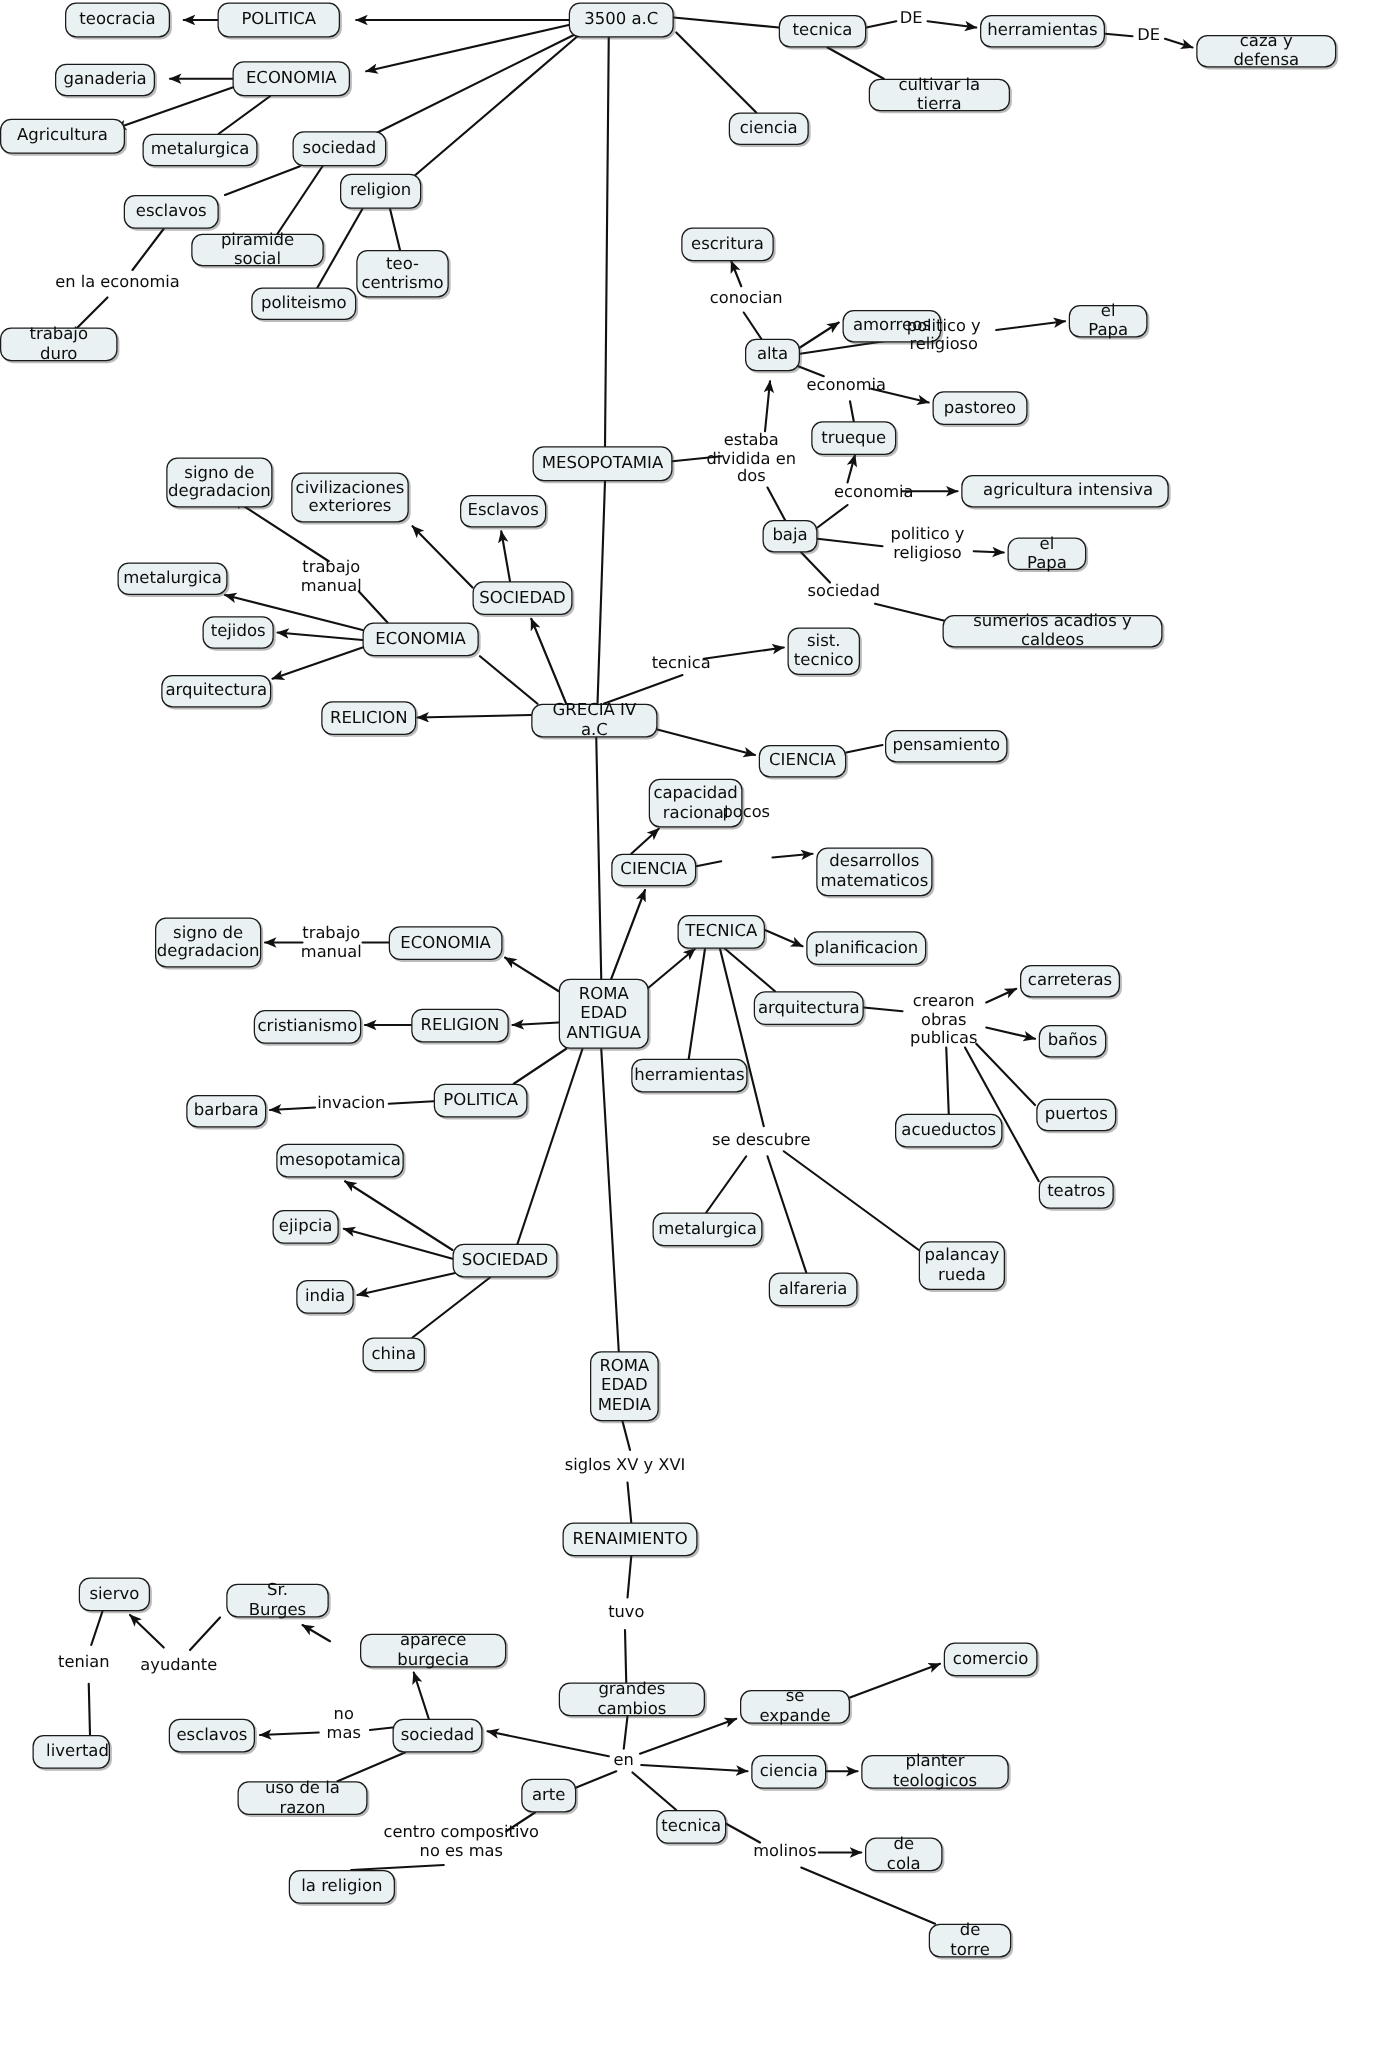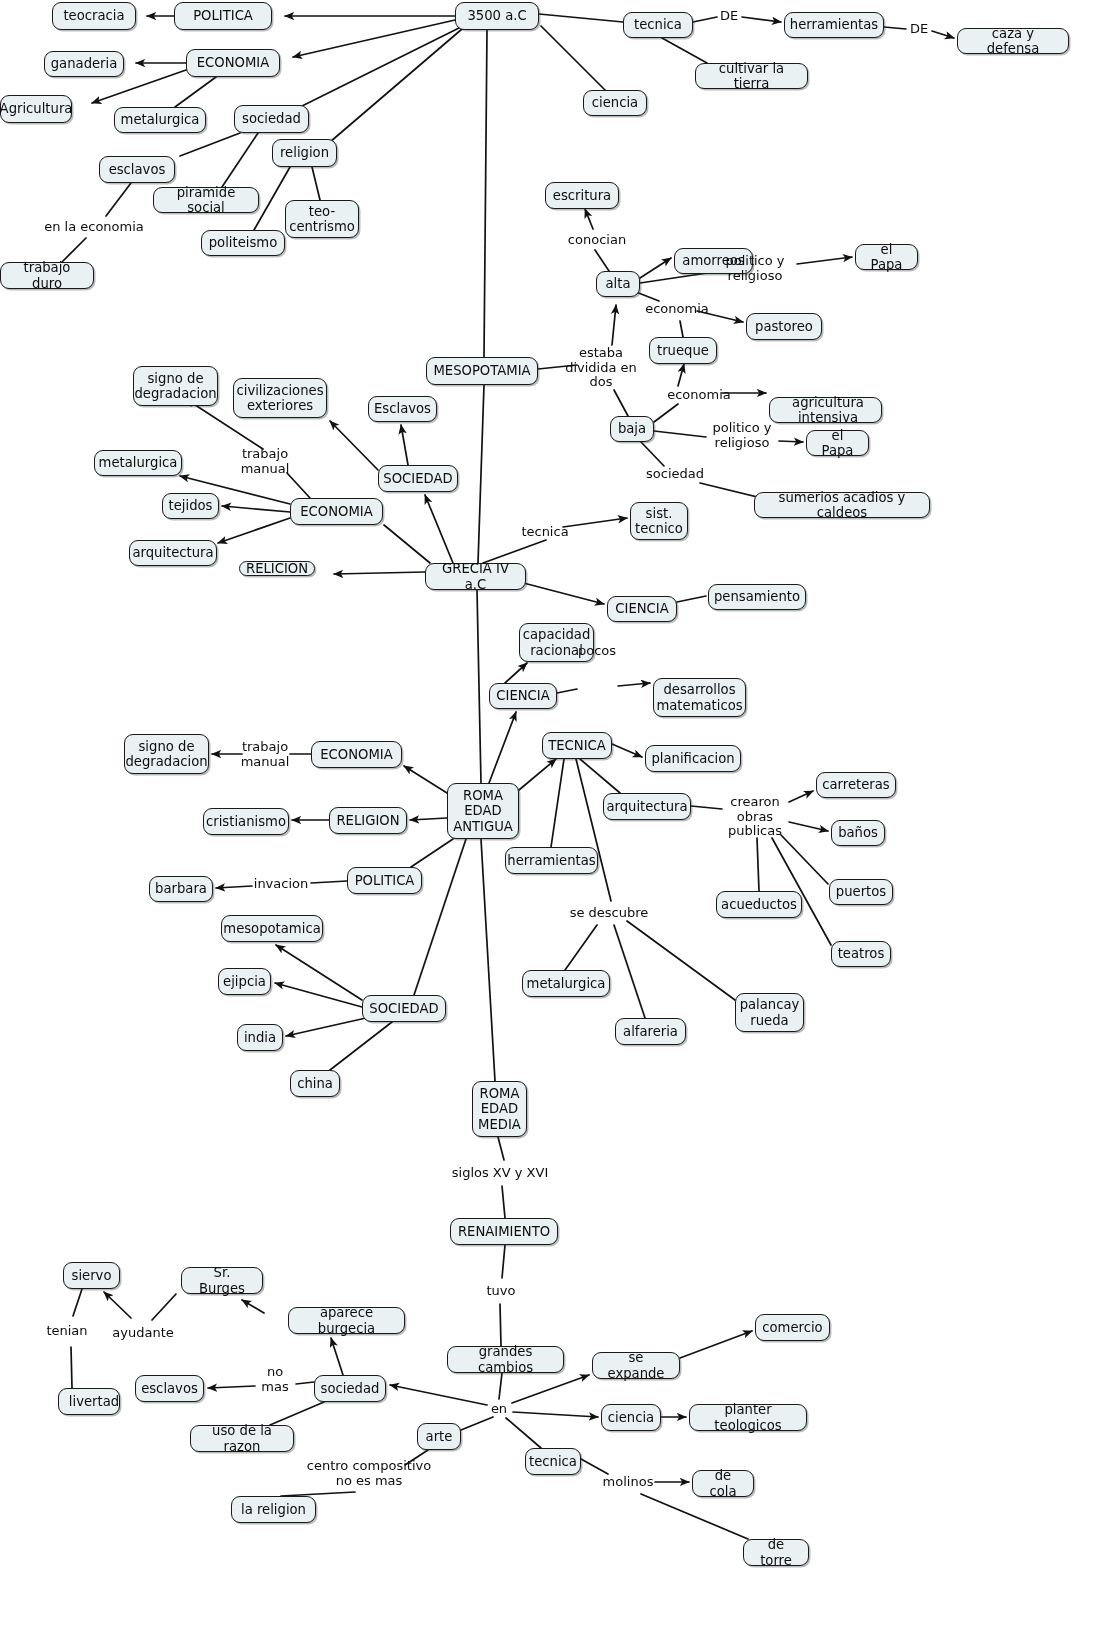--- a/index.html
+++ b/index.html
@@ -191,21 +191,21 @@
 
   <div class="node" style="left:52px;top:2px;width:84px;height:28px;">teocracia</div>
   <div class="node" style="left:174px;top:2px;width:98px;height:28px;">POLITICA</div>
   <div class="node" style="left:455px;top:2px;width:84px;height:28px;">3500 a.C</div>
   <div class="node" style="left:623px;top:12px;width:70px;height:26px;">tecnica</div>
   <div class="node" style="left:784px;top:12px;width:100px;height:26px;">herramientas</div>
   <div class="node" style="left:957px;top:28px;width:112px;height:26px;">caza y defensa</div>
   <div class="node" style="left:44px;top:51px;width:80px;height:26px;">ganaderia</div>
   <div class="node" style="left:186px;top:49px;width:94px;height:28px;">ECONOMIA</div>
   <div class="node" style="left:695px;top:63px;width:113px;height:26px;">cultivar la tierra</div>
-  <div class="node" style="left:0px;top:95px;width:72px;height:28px;">Agricultura</div>
+  <div class="node" style="left:0px;top:95px;width:100px;height:28px;">Agricultura</div>
   <div class="node" style="left:583px;top:90px;width:64px;height:26px;">ciencia</div>
   <div class="node" style="left:114px;top:107px;width:92px;height:26px;">metalurgica</div>
   <div class="node" style="left:234px;top:105px;width:75px;height:28px;">sociedad</div>
   <div class="node" style="left:272px;top:139px;width:65px;height:28px;">religion</div>
   <div class="node" style="left:99px;top:156px;width:76px;height:27px;">esclavos</div>
   <div class="node" style="left:153px;top:187px;width:106px;height:26px;">piramide social</div>
   <div class="node" style="left:285px;top:200px;width:74px;height:38px;">teo-
 centrismo</div>
   <div class="node" style="left:201px;top:230px;width:84px;height:26px;">politeismo</div>
   <div class="node" style="left:545px;top:182px;width:74px;height:27px;">escritura</div>
@@ -213,33 +213,33 @@
   <div class="node" style="left:855px;top:244px;width:63px;height:26px;">el Papa</div>
   <div class="node" style="left:0px;top:262px;width:94px;height:27px;">trabajo duro</div>
   <div class="node" style="left:596px;top:271px;width:44px;height:26px;">alta</div>
   <div class="node" style="left:746px;top:313px;width:76px;height:27px;">pastoreo</div>
   <div class="node" style="left:649px;top:337px;width:68px;height:27px;">trueque</div>
   <div class="node" style="left:426px;top:357px;width:112px;height:28px;">MESOPOTAMIA</div>
   <div class="node" style="left:133px;top:366px;width:85px;height:40px;">signo de
 degradacion</div>
   <div class="node" style="left:233px;top:378px;width:94px;height:40px;">civilizaciones
 exteriores</div>
-  <div class="node" style="left:769px;top:397px;width:113px;height:26px;padding-left:12px;">agricultura intensiva</div>
+  <div class="node" style="left:769px;top:380px;width:166px;height:26px;padding-left:12px;">agricultura intensiva</div>
   <div class="node" style="left:368px;top:396px;width:69px;height:26px;">Esclavos</div>
   <div class="node" style="left:610px;top:416px;width:44px;height:26px;">baja</div>
   <div class="node" style="left:806px;top:430px;width:63px;height:26px;">el Papa</div>
   <div class="node" style="left:94px;top:450px;width:88px;height:26px;">metalurgica</div>
   <div class="node" style="left:378px;top:465px;width:80px;height:27px;">SOCIEDAD</div>
   <div class="node" style="left:162px;top:493px;width:57px;height:26px;">tejidos</div>
   <div class="node" style="left:754px;top:492px;width:176px;height:26px;">sumerios acadios y caldeos</div>
   <div class="node" style="left:290px;top:498px;width:93px;height:27px;">ECONOMIA</div>
   <div class="node" style="left:630px;top:502px;width:58px;height:38px;">sist.
 tecnico</div>
   <div class="node" style="left:129px;top:540px;width:88px;height:26px;">arquitectura</div>
-  <div class="node" style="left:239px;top:561px;width:76px;height:15px;">RELICION</div>
+  <div class="node" style="left:257px;top:561px;width:76px;height:27px;">RELICION</div>
   <div class="node" style="left:425px;top:563px;width:101px;height:27px;">GRECIA IV a.C</div>
   <div class="node" style="left:708px;top:584px;width:98px;height:26px;">pensamiento</div>
   <div class="node" style="left:607px;top:596px;width:70px;height:26px;">CIENCIA</div>
   <div class="node" style="left:519px;top:623px;width:75px;height:39px;">capacidad
 racional</div>
   <div class="node" style="left:653px;top:662px;width:93px;height:39px;margin-top:16px;">desarrollos
 matematicos</div>
   <div class="node" style="left:489px;top:683px;width:68px;height:26px;">CIENCIA</div>
   <div class="node" style="left:124px;top:734px;width:85px;height:40px;">signo de
 degradacion</div>
@@ -274,21 +274,21 @@
 MEDIA</div>
   <div class="node" style="left:450px;top:1218px;width:108px;height:27px;">RENAIMIENTO</div>
   <div class="node" style="left:63px;top:1262px;width:57px;height:27px;">siervo</div>
   <div class="node" style="left:156px;top:1267px;width:82px;height:27px;margin-left:25px;">Sr. Burges</div>
   <div class="node" style="left:755px;top:1314px;width:75px;height:27px;">comercio</div>
   <div class="node" style="left:264px;top:1307px;width:117px;height:27px;margin-left:24px;">aparece burgecia</div>
   <div class="node" style="left:447px;top:1346px;width:117px;height:27px;">grandes cambios</div>
   <div class="node" style="left:592px;top:1352px;width:88px;height:27px;">se expande</div>
   <div class="node" style="left:135px;top:1375px;width:69px;height:27px;">esclavos</div>
   <div class="node" style="left:314px;top:1375px;width:72px;height:27px;">sociedad</div>
-  <div class="node" style="left:58px;top:1388px;width:62px;height:27px;padding-left:17px;">livertad</div>
+  <div class="node" style="left:26px;top:1388px;width:62px;height:27px;padding-left:17px;">livertad</div>
   <div class="node" style="left:601px;top:1404px;width:60px;height:27px;">ciencia</div>
   <div class="node" style="left:689px;top:1404px;width:118px;height:27px;">planter teologicos</div>
   <div class="node" style="left:190px;top:1425px;width:104px;height:27px;">uso de la razon</div>
   <div class="node" style="left:417px;top:1423px;width:44px;height:27px;">arte</div>
   <div class="node" style="left:525px;top:1448px;width:56px;height:27px;">tecnica</div>
   <div class="node" style="left:692px;top:1470px;width:62px;height:27px;">de cola</div>
   <div class="node" style="left:231px;top:1496px;width:85px;height:27px;">la religion</div>
   <div class="node" style="left:743px;top:1539px;width:66px;height:27px;">de torre</div>
 
   <div class="linklabel" style="left:729px;top:16px;">DE</div>

